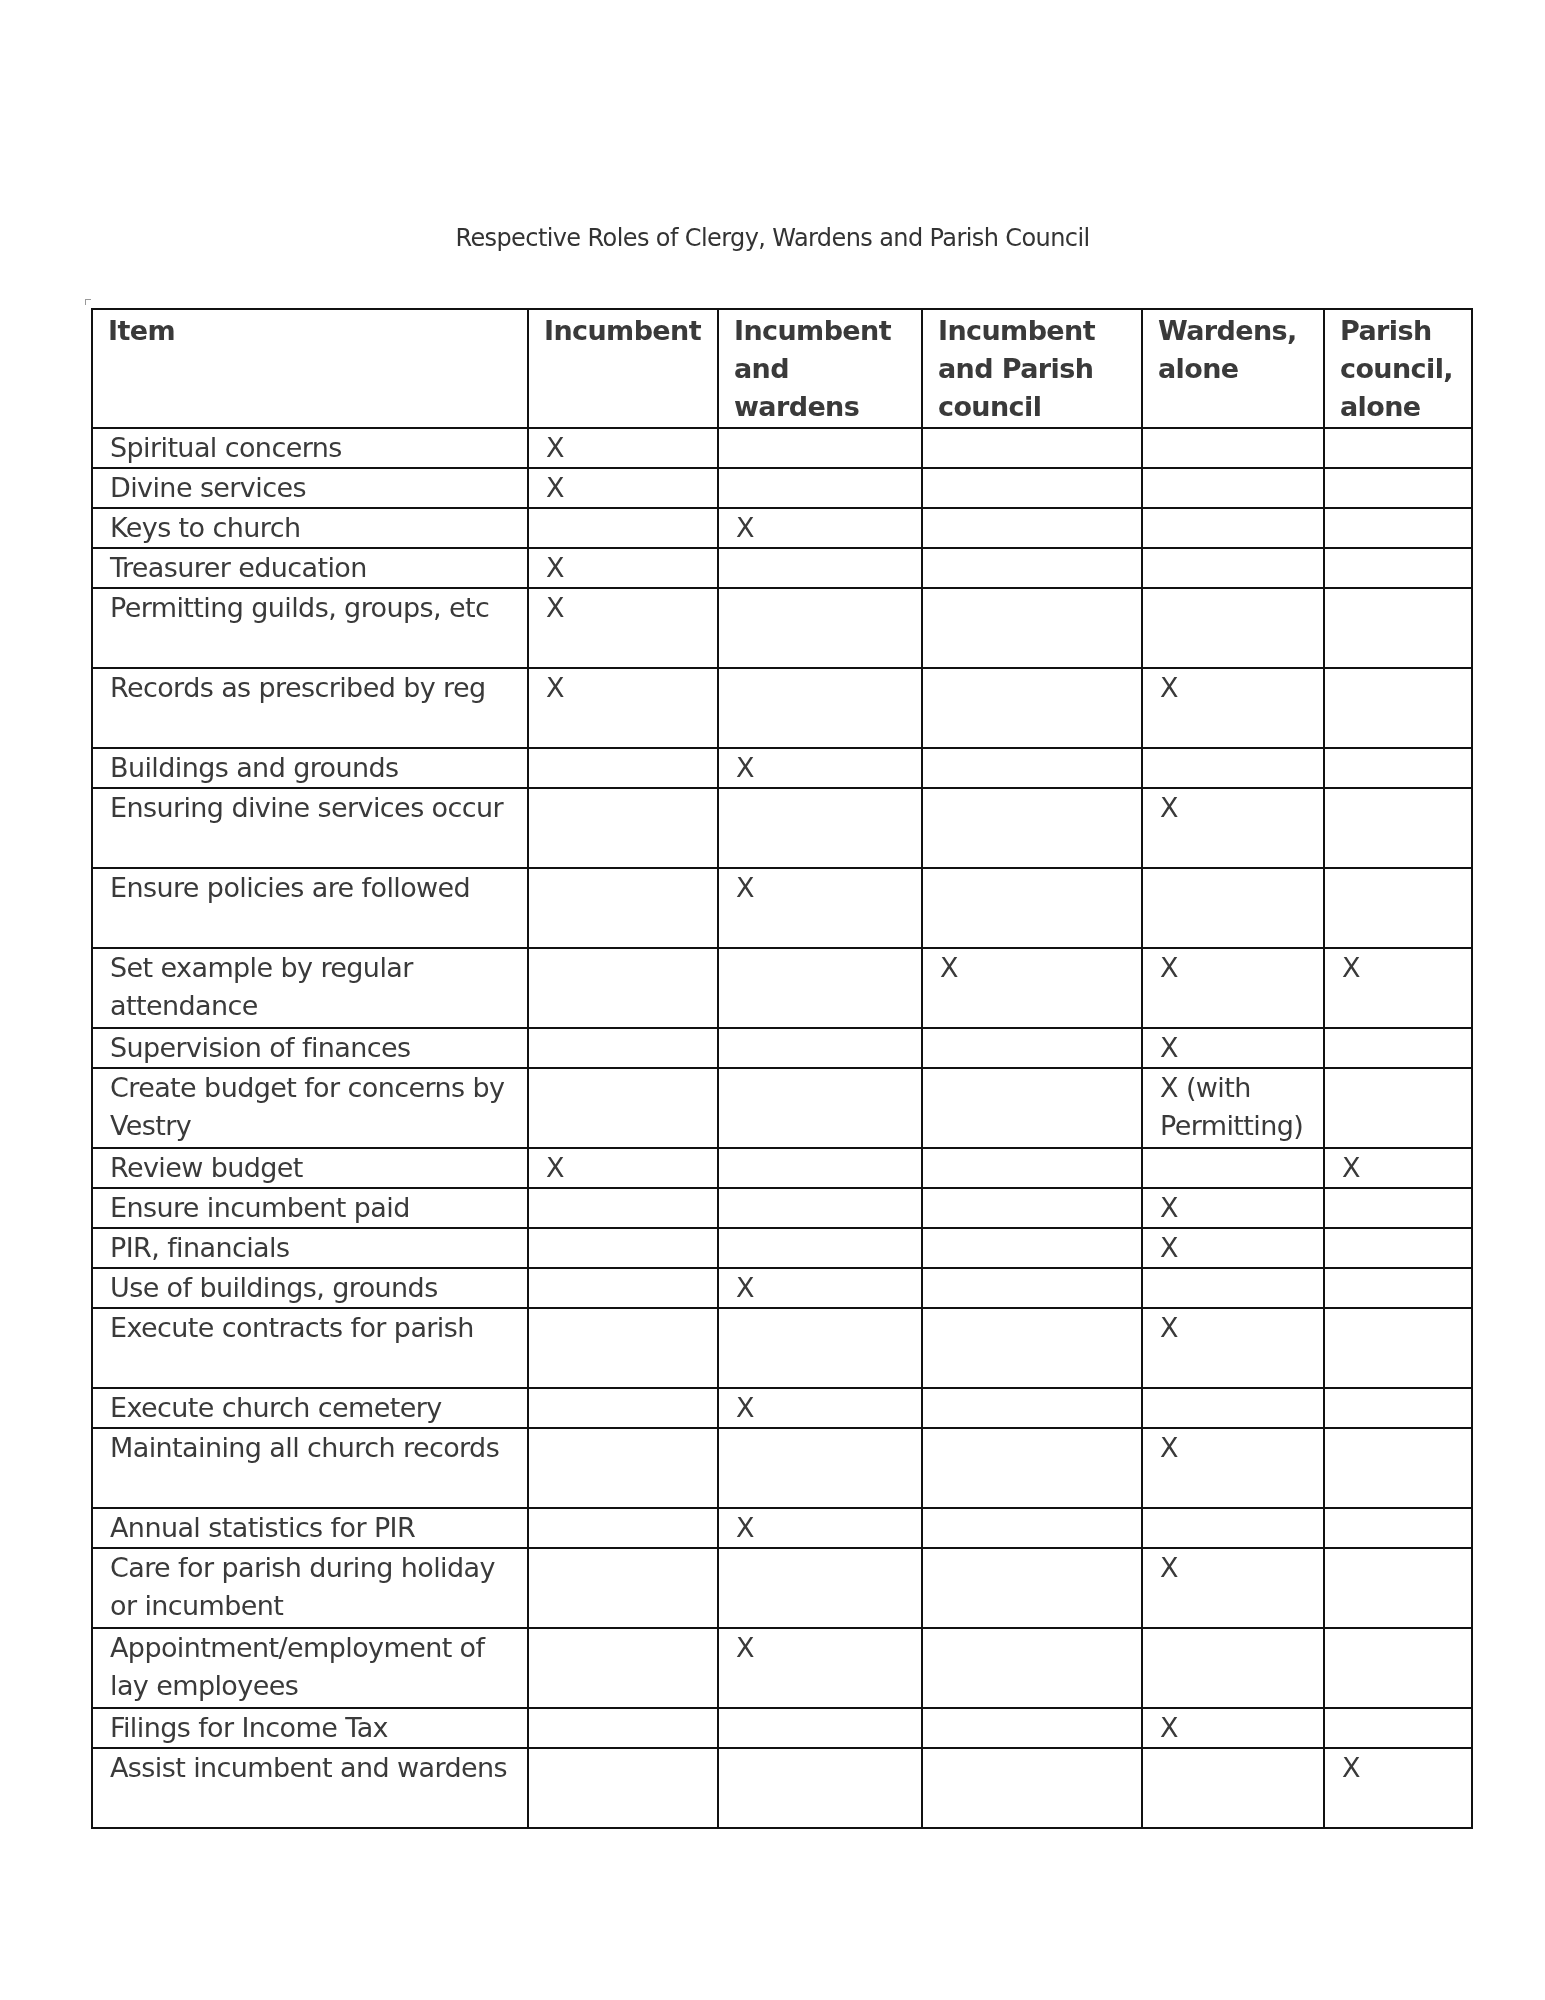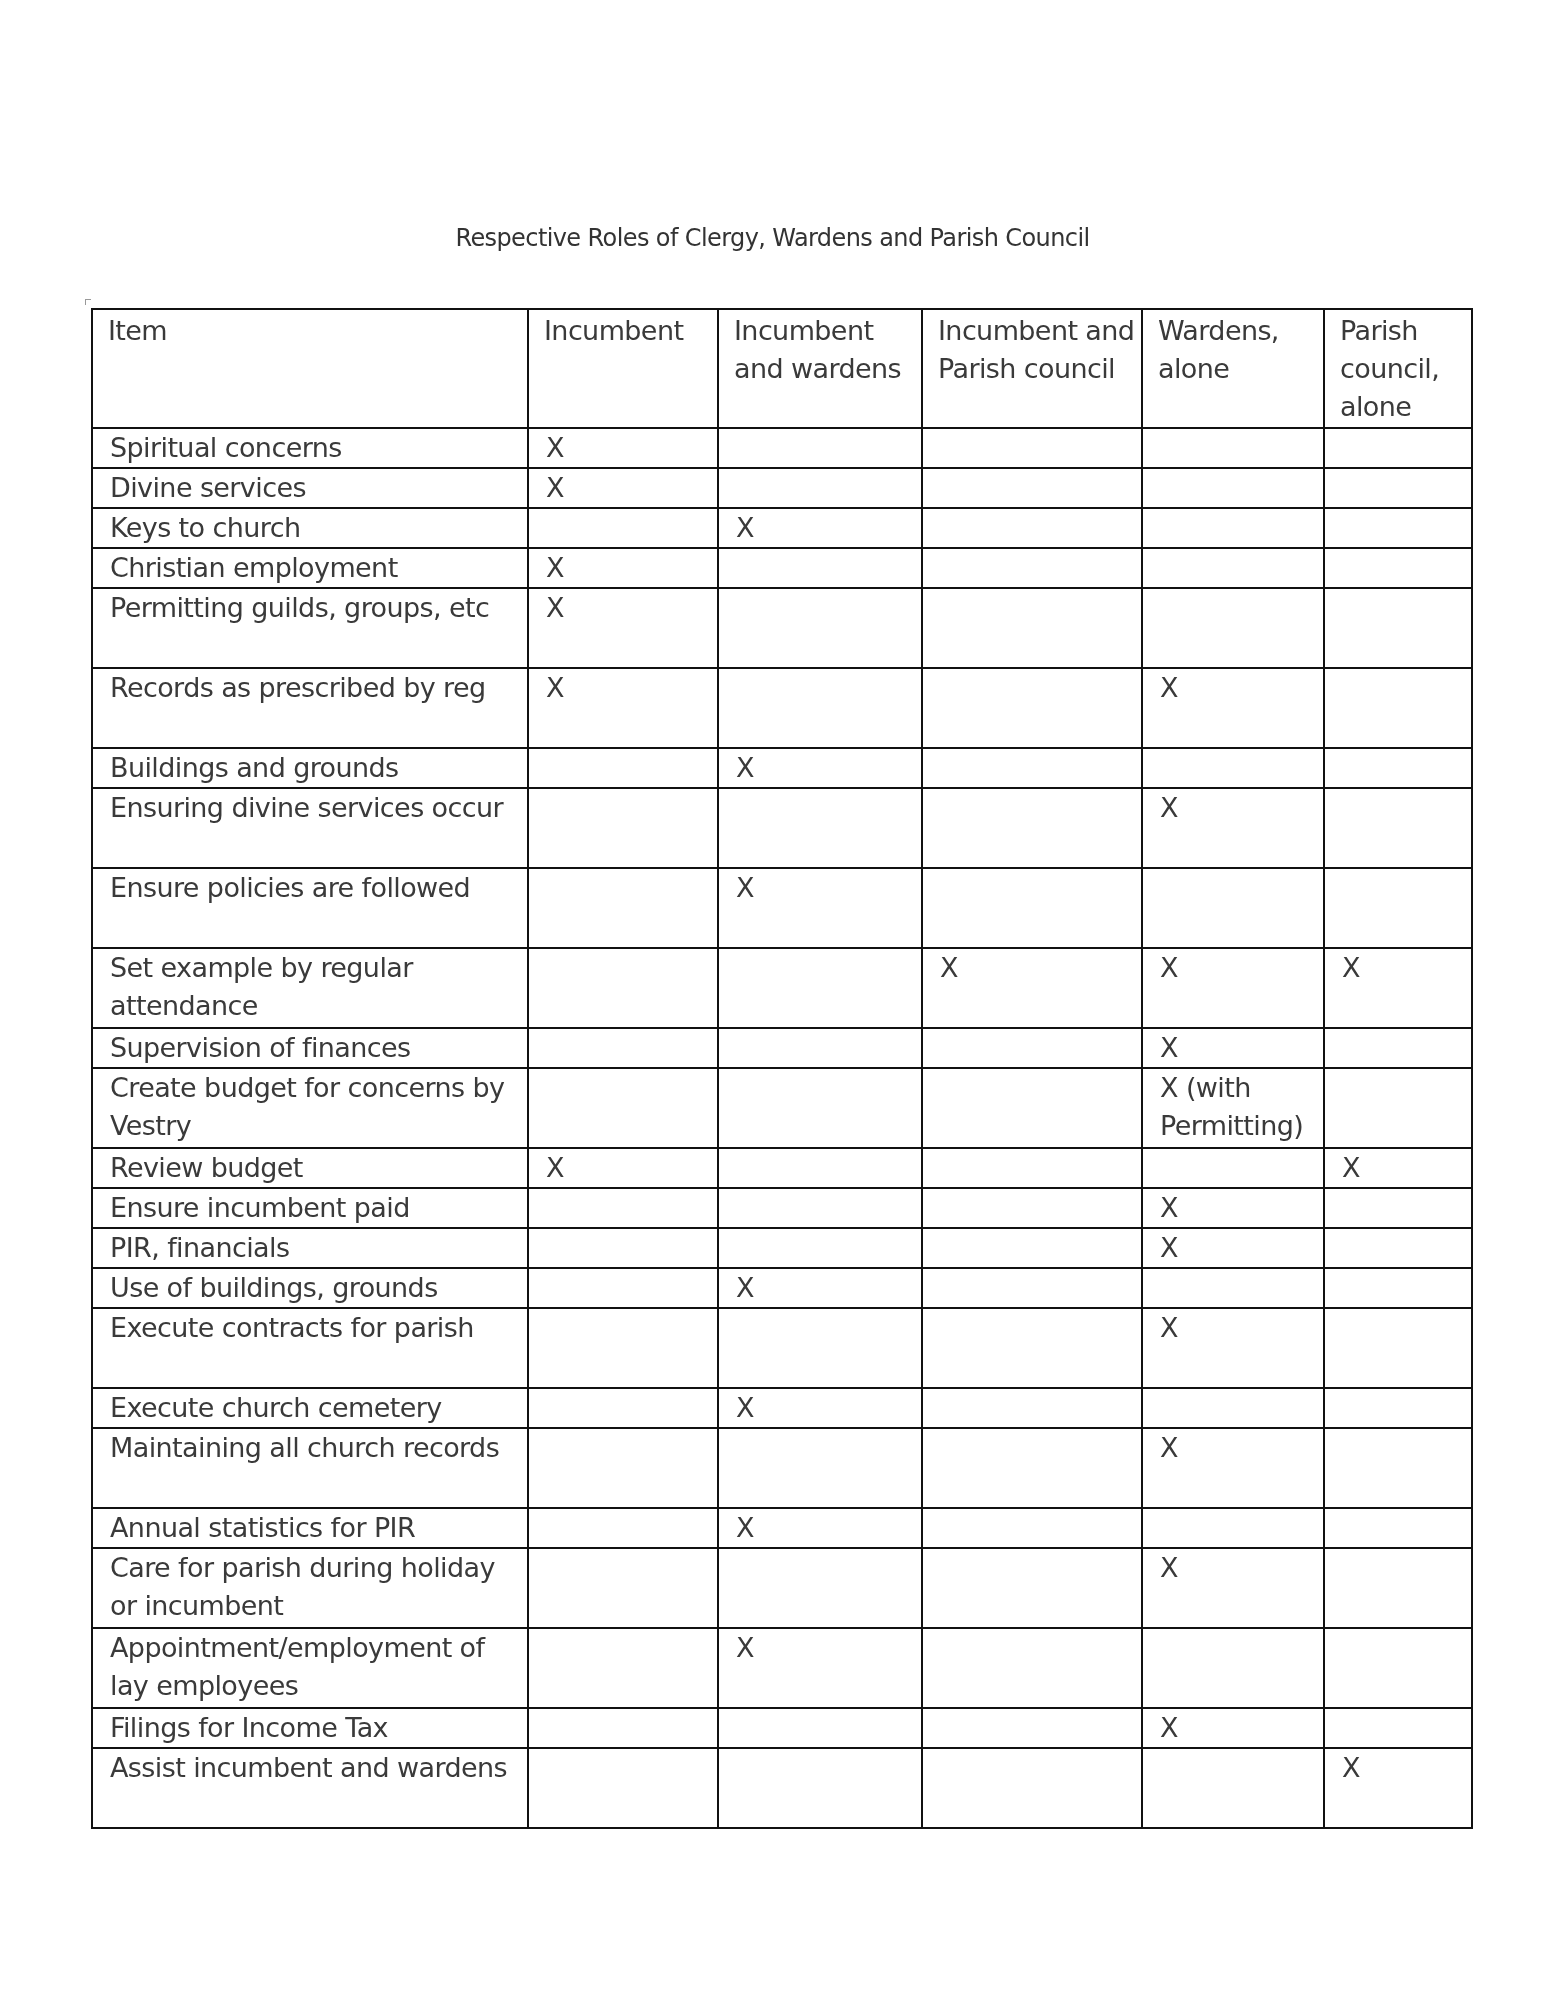--- a/index.html
+++ b/index.html
@@ -10,21 +10,21 @@
   .anchor-mark { position: absolute; left: 85px; top: 299px; width: 5px; height: 5px;
                  border-left: 1px solid #999; border-top: 1px solid #999; }
   table.roles { position: absolute; left: 91px; top: 308px; border-collapse: collapse;
                 table-layout: fixed; width: 1380px; }
   table.roles td, table.roles th { border: 2px solid #111; padding: 0 0 0 17px; vertical-align: top;
                 font-weight: normal; text-align: left; font-size: 27px; line-height: 38px;
                 letter-spacing: -0.6px; color: #3a3a3a; overflow: hidden; }
   table.roles th { padding-top: 2px; }
   col.c0 { width: 436px; } col.c1 { width: 190px; } col.c2 { width: 204px; }
   col.c3 { width: 220px; } col.c4 { width: 182px; } col.c5 { width: 148px; }
-  table.roles th.h { height: 115px; padding-left: 15px; }
+  table.roles th.h { height: 115px; padding-left: 15px; font-weight: bold; }
   tr.single td { height: 38px; }
   tr.double td { height: 78px; }
   td.mark { font-family: "DejaVu Sans", sans-serif; color: #444; }
   td.c5, th.c5 { padding-left: 15px; }
 </style>
 </head>
 <body>
 
 <div class="page-title">Respective Roles of Clergy, Wardens and Parish Council</div>
 <div class="anchor-mark"></div>
@@ -67,21 +67,21 @@
       </tr>
       <tr class="single">
         <td>Keys to church</td>
         <td class="mark"></td>
         <td class="mark">X</td>
         <td class="mark"></td>
         <td class="mark"></td>
         <td class="mark c5"></td>
       </tr>
       <tr class="single">
-        <td>Christian employment</td>
+        <td>Treasurer education</td>
         <td class="mark">X</td>
         <td class="mark"></td>
         <td class="mark"></td>
         <td class="mark"></td>
         <td class="mark c5"></td>
       </tr>
       <tr class="double">
         <td>Permitting guilds, groups, etc</td>
         <td class="mark">X</td>
         <td class="mark"></td>

